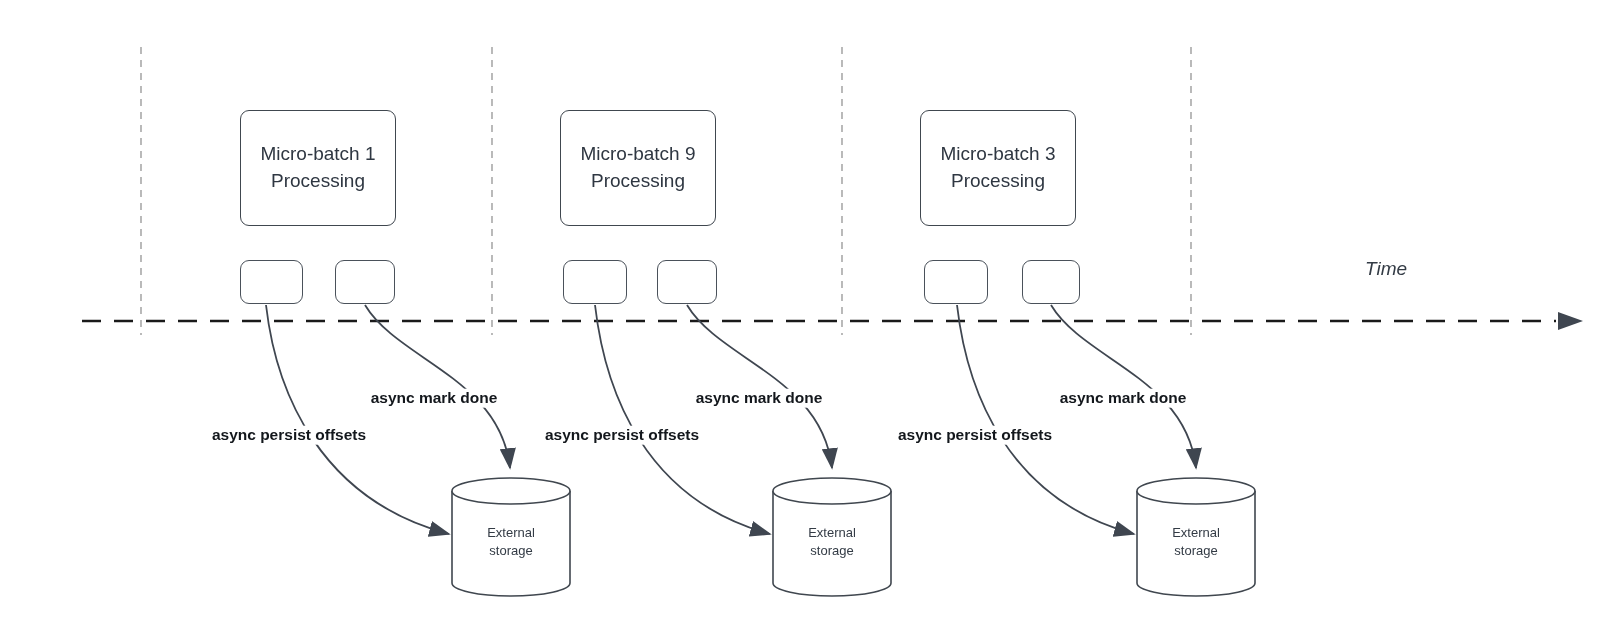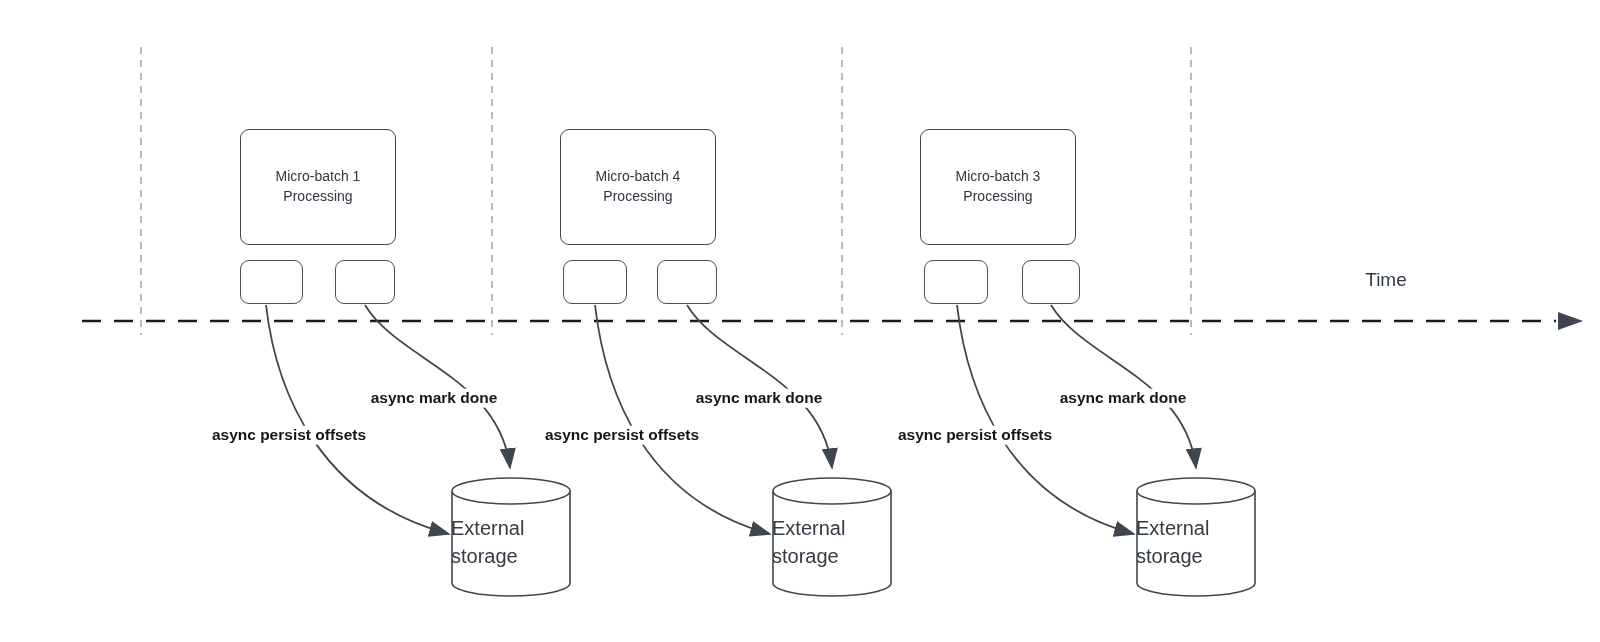--- a/index.html
+++ b/index.html
@@ -11,31 +11,31 @@
     font-family: "Liberation Sans", sans-serif;
     overflow: hidden;
   }
   #wires {
     position: absolute;
     left: 0; top: 0;
     width: 1600px; height: 642px;
   }
   .proc-box {
     position: absolute;
-    top: 129px;
+    top: 110px;
     width: 156px;
     height: 116px;
     border: 1.5px solid #40474f;
     border-radius: 9px;
     background: #ffffff;
     display: flex;
     flex-direction: column;
     align-items: center;
     justify-content: center;
-    font-size: 14px;
+    font-size: 19px;
     line-height: 1.4;
     color: #2f3742;
     text-align: center;
     box-sizing: border-box;
   }
   .task-box {
     position: absolute;
     top: 260px;
     height: 44px;
     border: 1.5px solid #4a515a;
@@ -52,22 +52,22 @@
     background: #ffffff;
     padding: 0 3px;
     white-space: nowrap;
     line-height: 1.2;
     margin-top: 8px;
   }
   .storage-label {
     position: absolute;
     transform: translate(-50%, -50%);
     width: 120px;
-    text-align: left;
-    font-size: 20px;
+    text-align: center;
+    font-size: 13px;
     line-height: 1.42;
     color: #333b45;
   }
   .time-label {
     position: absolute;
     transform: translate(-50%, -50%);
     font-size: 19px;
     color: #333b45;
     white-space: nowrap;
   }
@@ -122,21 +122,21 @@
   <div class="task-box" style="left:240px; width:63px;"></div>
   <div class="task-box" style="left:335px; width:60px;"></div>
   <div class="arrow-label" style="left:289px; top:427px;">async persist offsets</div>
   <div class="arrow-label" style="left:434px; top:390px;">async mark done</div>
   <div class="storage-label" style="left:511px; top:542px;">
     <div>External</div>
     <div>storage</div>
   </div>
 
   <div class="proc-box" style="left:560px;">
-    <span>Micro-batch 4</span>
+    <span>Micro-batch 9</span>
     <span>Processing</span>
   </div>
   <div class="task-box" style="left:563px; width:64px;"></div>
   <div class="task-box" style="left:657px; width:60px;"></div>
   <div class="arrow-label" style="left:622px; top:427px;">async persist offsets</div>
   <div class="arrow-label" style="left:759px; top:390px;">async mark done</div>
   <div class="storage-label" style="left:832px; top:542px;">
     <div>External</div>
     <div>storage</div>
   </div>
@@ -147,15 +147,15 @@
   </div>
   <div class="task-box" style="left:924px; width:64px;"></div>
   <div class="task-box" style="left:1022px; width:58px;"></div>
   <div class="arrow-label" style="left:975px; top:427px;">async persist offsets</div>
   <div class="arrow-label" style="left:1123px; top:390px;">async mark done</div>
   <div class="storage-label" style="left:1196px; top:542px;">
     <div>External</div>
     <div>storage</div>
   </div>
 
-  <div class="time-label" style="left:1386px; top:280px;">Time</div>
+  <div class="time-label" style="left:1386px; top:269px;font-style:italic;">Time</div>
 
 </div>
 
 </body></html>

